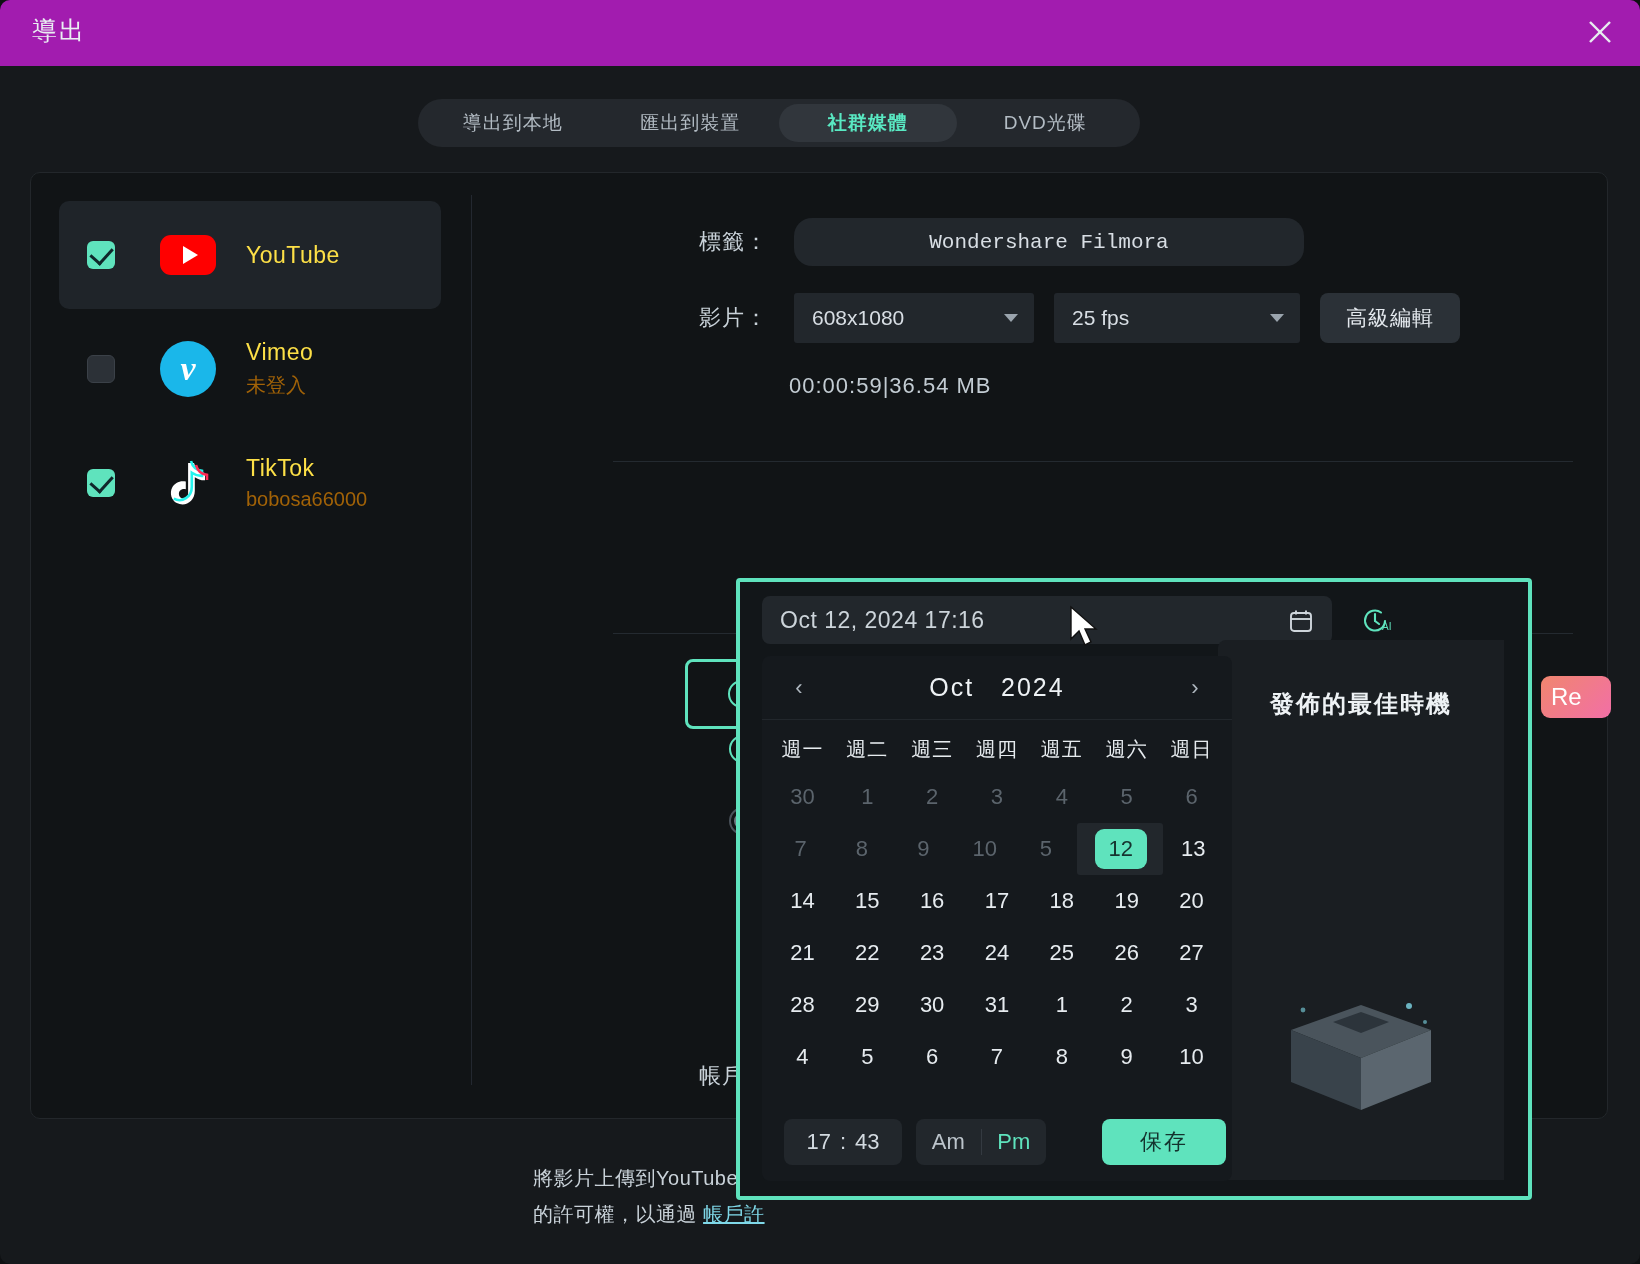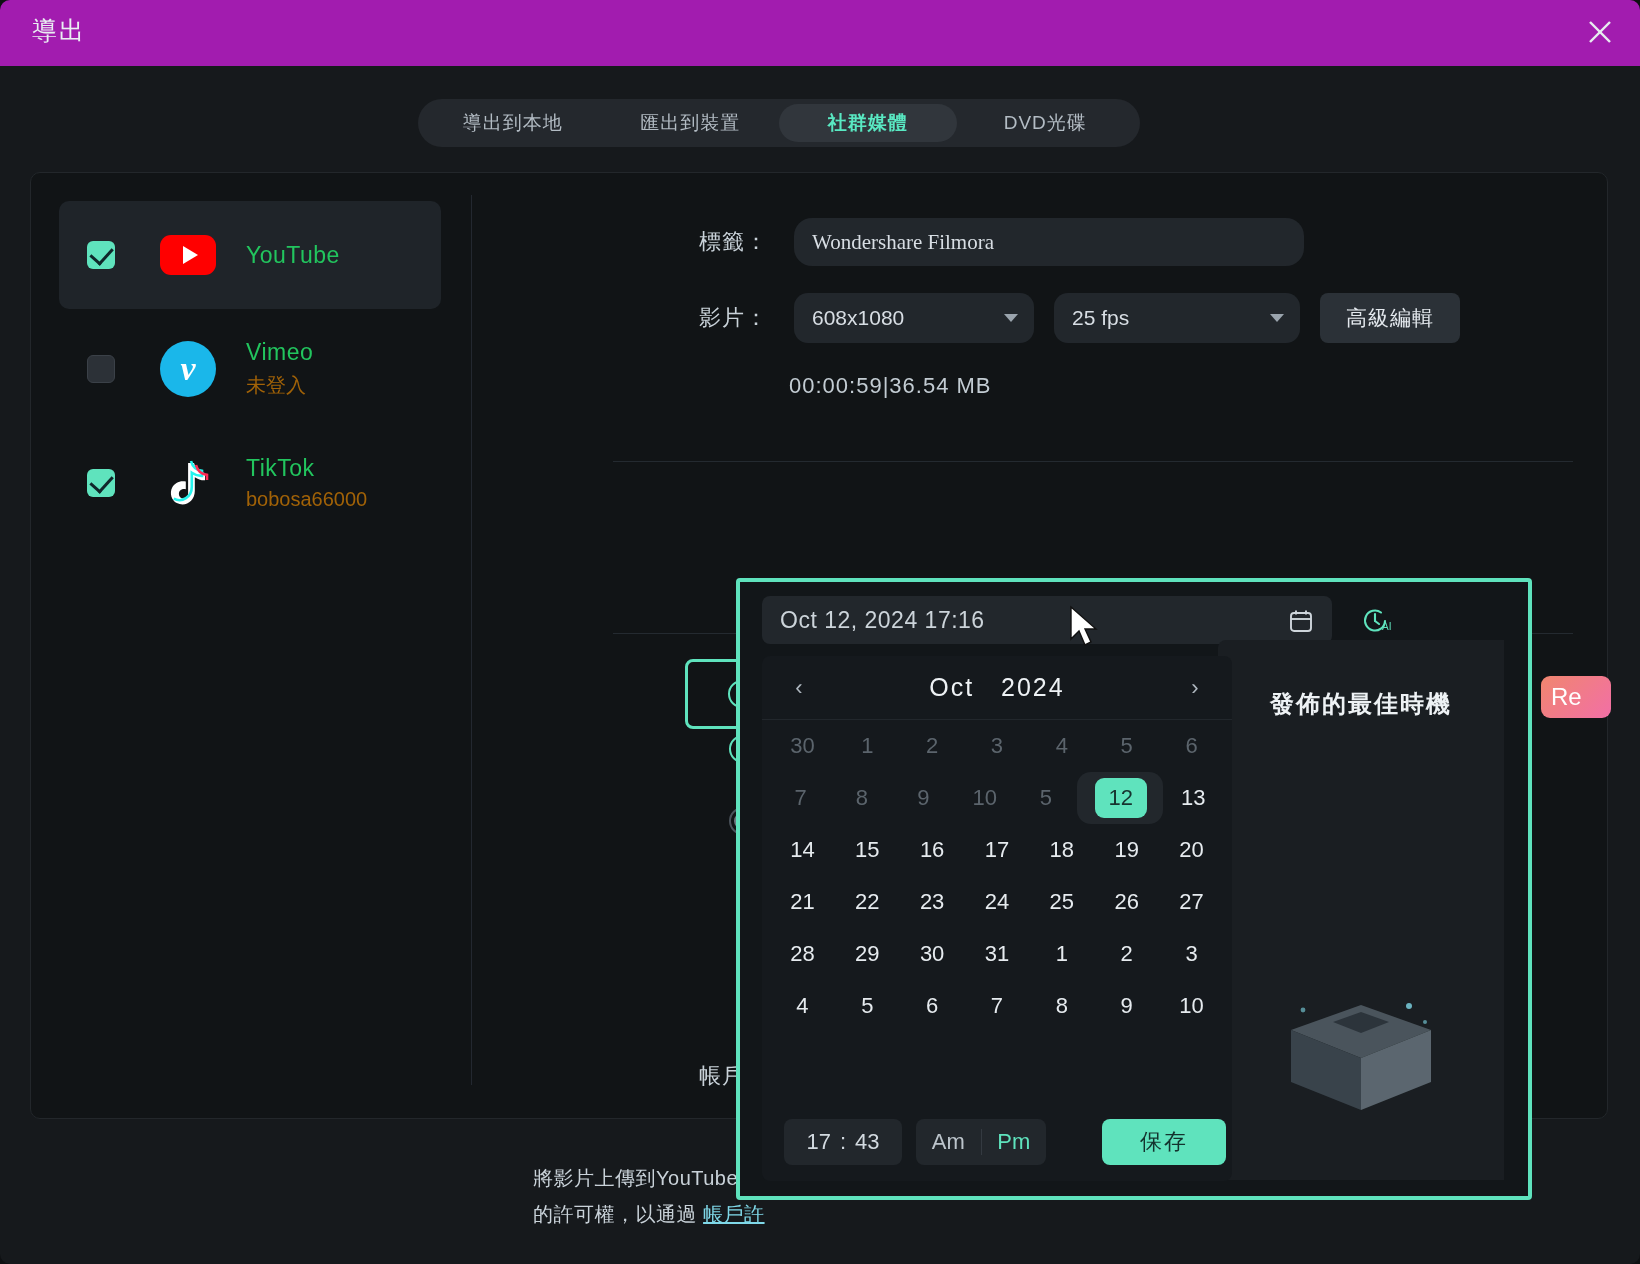--- a/index.html
+++ b/index.html
@@ -82,21 +82,21 @@
   .cbox.on::after {
     content: ""; width: 11px; height: 18px;
     border: solid #10272a; border-width: 0 3.5px 3.5px 0;
     transform: rotate(42deg) translate(-1px,-2px);
   }
   .plat-icon {
     width: 56px; height: 56px; margin-left: 45px; flex: none;
     display: flex; align-items: center; justify-content: center;
   }
   .plat-text { margin-left: 30px; }
-  .plat-name { font-size: 23px; color: #22c55e; letter-spacing: .5px; }
+  .plat-name { font-size: 23px; color: #fde047; letter-spacing: .5px; }
   .plat-sub { font-size: 20px; color: #a16207; margin-top: 6px; }
 
   
   .yt { width: 56px; height: 40px; background: #ff0000; border-radius: 11px;
         display: flex; align-items: center; justify-content: center; }
   .yt::after { content: ""; border-left: 15px solid #fff;
         border-top: 9px solid transparent; border-bottom: 9px solid transparent;
         margin-left: 4px; }
   
   .vm { width: 56px; height: 56px; border-radius: 50%; background: #1ab7ea;
@@ -106,24 +106,24 @@
   
   .tt { position: relative; width: 56px; height: 56px; }
 
   
   .form { position: absolute; left: 470px; top: 0; right: 0; height: 100%; }
   .row { position: absolute; display: flex; align-items: center; }
   .flabel { font-size: 22px; color: #c9d2d9; letter-spacing: 1px; }
   .tinput {
     background: #22272c; border: none; border-radius: 18px;
     height: 48px; color: #d8dee4; font-size: 21px;
-    padding: 0 18px; font-family: Liberation Serif, serif; outline: none;
+    padding: 0 18px; font-family: Liberation Mono, monospace; outline: none; text-align: center;
   }
   .sel {
-    background: #22272c; border-radius: 14px; height: 50px;
+    background: #22272c; border-radius: 3px; height: 50px;
     display: flex; align-items: center; justify-content: space-between;
     color: #d8dee4; font-size: 21px; padding: 0 16px 0 18px; cursor: pointer;
   }
   .chev { width: 0; height: 0; border-left: 7px solid transparent;
           border-right: 7px solid transparent; border-top: 8px solid #9aa4ad;
           margin-left: 16px; }
   .btn-adv {
     background: #2b3137; border-radius: 8px; height: 50px;
     display: flex; align-items: center; justify-content: center;
     color: #e4e9ee; font-size: 21px; padding: 0 26px; cursor: pointer;
@@ -399,20 +399,29 @@
       <div class="dp-head">
         <div class="dp-nav dp-prev">‹</div>
         <div class="dp-title">
           <span>Oct</span>
           &nbsp;
           <span>2024</span>
         </div>
         <div class="dp-nav dp-next">›</div>
       </div>
 
+      <div class="dow-row">
+        <div class="dow">週一</div>
+        <div class="dow">週二</div>
+        <div class="dow">週三</div>
+        <div class="dow">週四</div>
+        <div class="dow">週五</div>
+        <div class="dow">週六</div>
+        <div class="dow">週日</div>
+      </div>
 
       <div id="day-grid">
           <div class="day-row">
             <div class="day muted">
               <span class="pill">30</span>
             </div>
             <div class="day muted">
               <span class="pill">1</span>
             </div>
             <div class="day muted">

